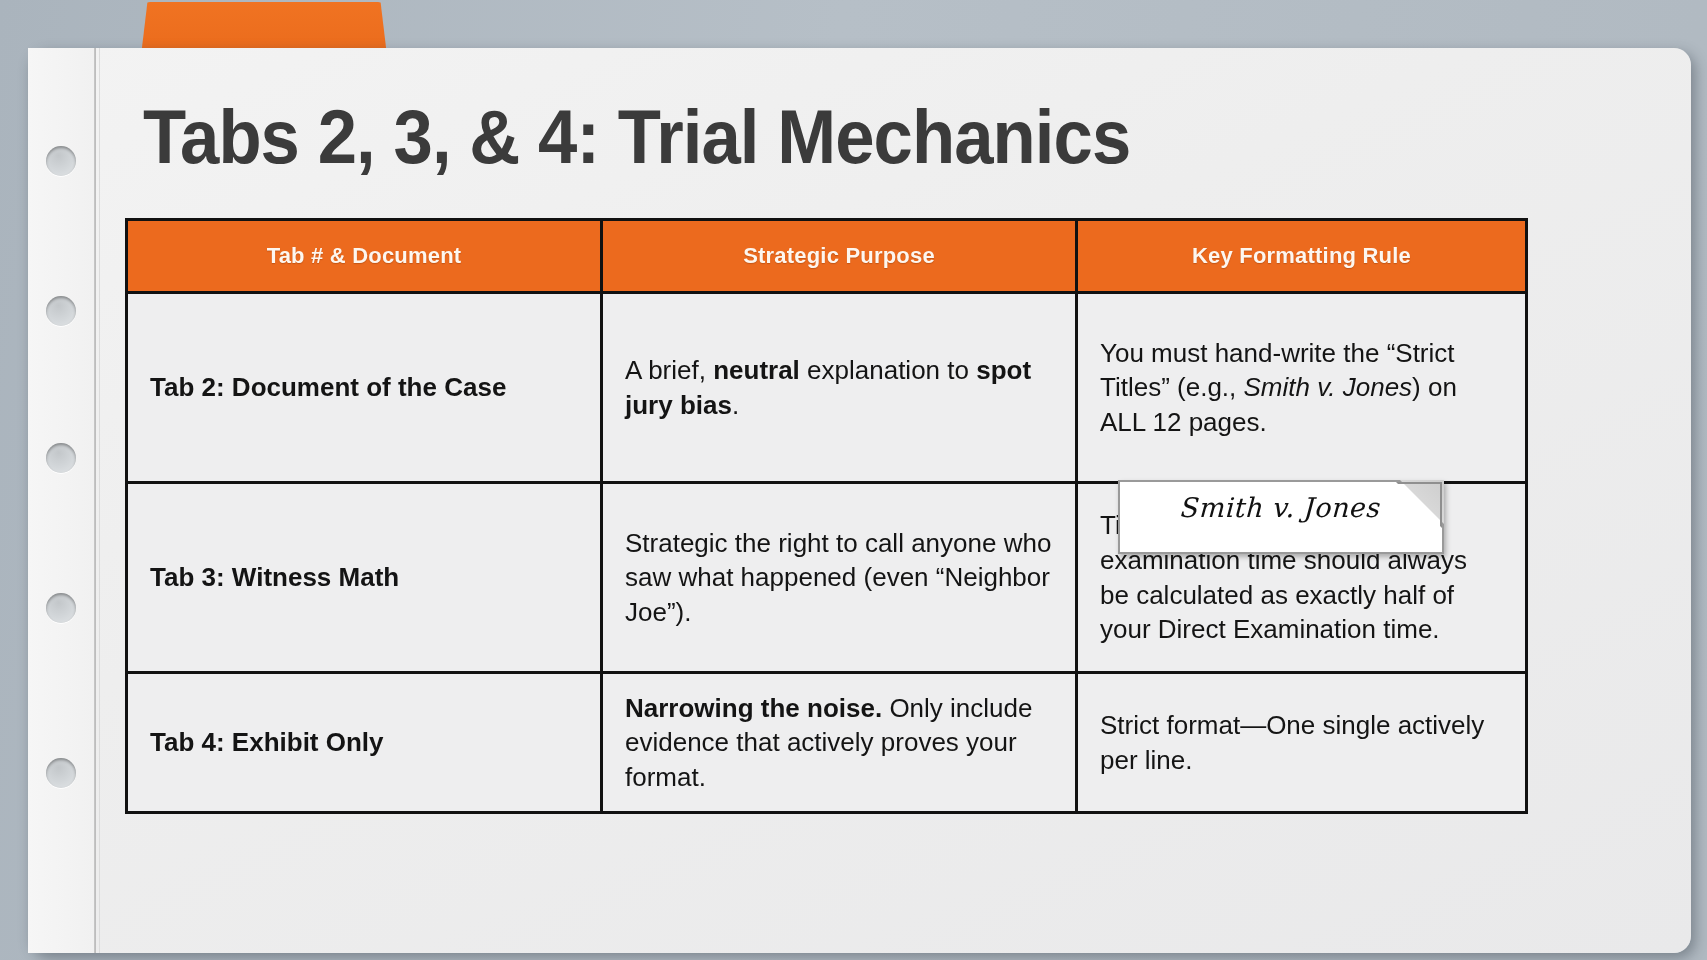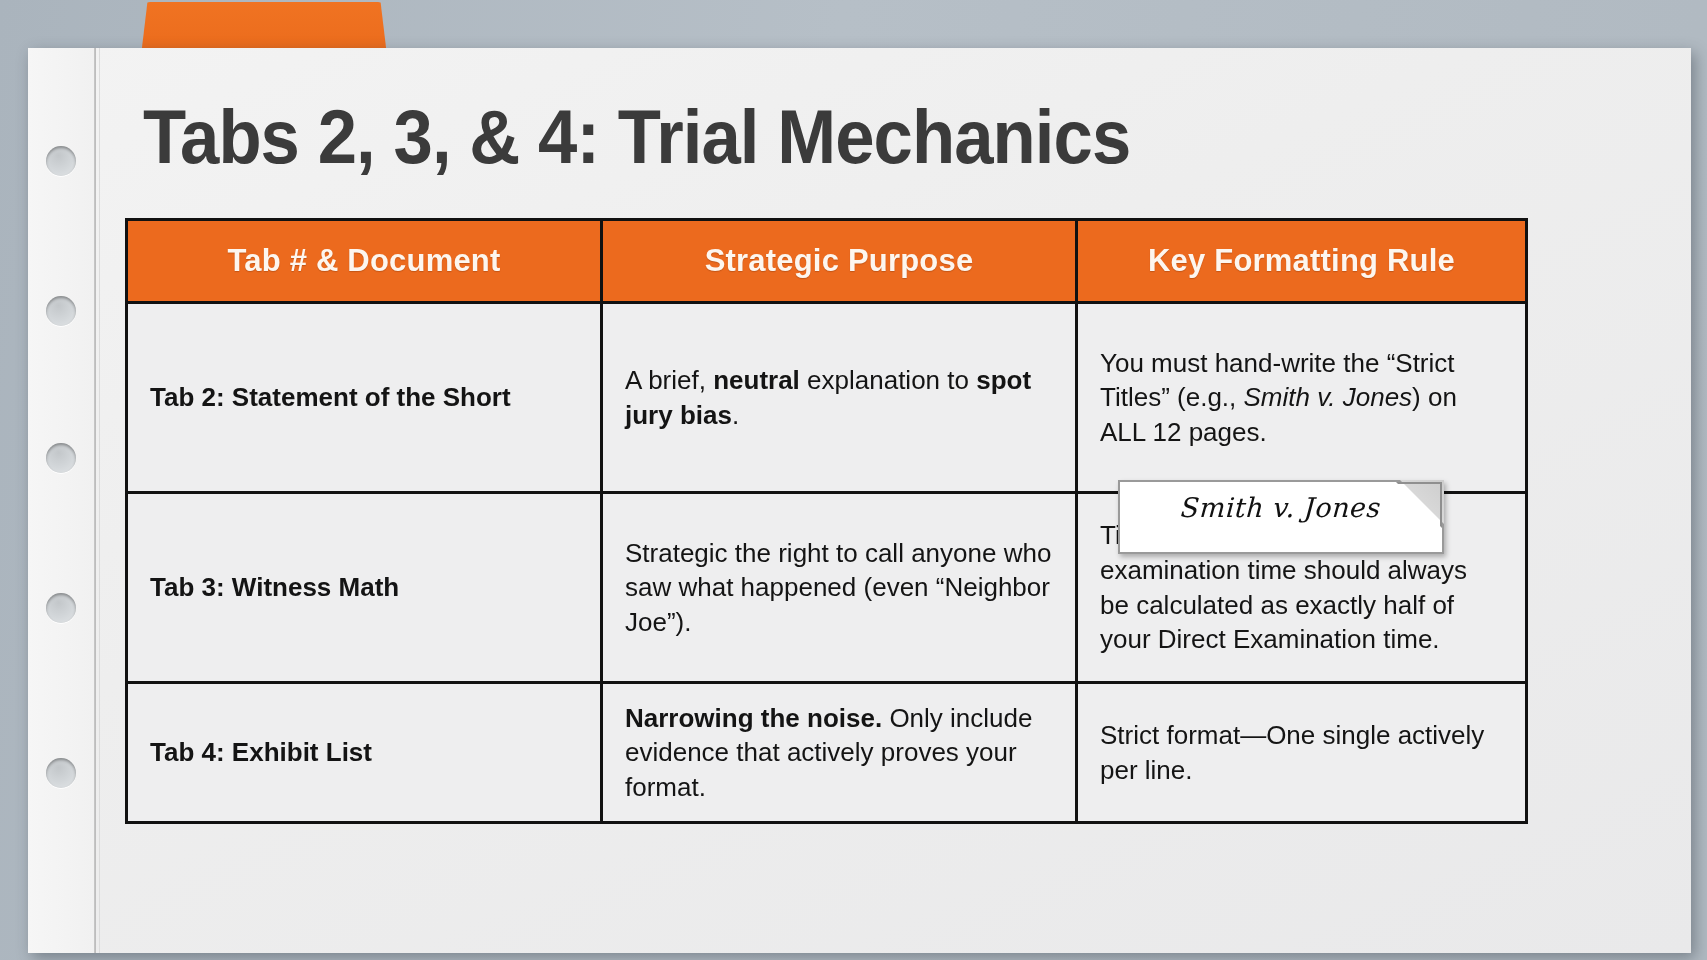--- a/index.html
+++ b/index.html
@@ -18,20 +18,21 @@
     border-radius:10px 10px 0 0;
     clip-path:polygon(3% 0,97% 0,100% 100%,0% 100%);
     box-shadow:0 2px 3px rgba(0,0,0,.25);
   }
 
   
   .sheet{
     position:absolute;left:28px;top:48px;width:1663px;height:905px;
     background:linear-gradient(155deg,#f3f3f3 0%,#eeeeee 40%,#e9e9ea 100%);
     box-shadow:4px 5px 14px rgba(40,50,60,.40);
+    border-radius:17px;
   }
   
   .punch-strip{position:absolute;left:0;top:0;width:66px;height:100%;
     background:linear-gradient(90deg,#f6f6f6 0%,#f1f1f1 100%);}
   .margin-rule{position:absolute;left:66px;top:0;width:2px;height:100%;
     background:linear-gradient(90deg,#c9c9c9,#b9b9b9);}
   .margin-rule2{position:absolute;left:71px;top:0;width:1px;height:100%;
     background:#dcdcdc;}
   .hole{
     position:absolute;left:18px;width:30px;height:30px;border-radius:50%;
@@ -50,21 +51,21 @@
 
   
   .tbl-wrap{position:absolute;left:97px;top:170px;width:1400px;}
   table.matrix{border-collapse:collapse;width:1400px;table-layout:fixed;}
   table.matrix th,table.matrix td{
     border:3px solid #111;vertical-align:middle;box-sizing:border-box;
   }
   table.matrix th{
     background:#ec6a1e;color:#fdf6ef;text-align:center;
     font-family:"Liberation Sans Narrow","Liberation Sans",sans-serif;
-    font-weight:bold;font-size:31px;letter-spacing:.2px;
+    font-weight:bold;font-size:22px;letter-spacing:.2px;
     padding:22px 8px;
     text-shadow:0 1px 1px rgba(120,50,10,.35);
   }
   table.matrix td{
     background:#eeeeef;color:#141414;font-size:26px;line-height:1.33;
     padding:16px 22px;
   }
   .col-a{width:475px;}
   .col-b{width:475px;}
   .col-c{width:450px;}
@@ -129,31 +130,31 @@
         </colgroup>
         <thead>
           <tr>
             <th>Tab # &amp; Document</th>
             <th>Strategic Purpose</th>
             <th>Key Formatting Rule</th>
           </tr>
         </thead>
         <tbody>
           <tr style="height:190px">
-            <td class="tabname">Tab 2: Statement of the Short</td>
+            <td class="tabname">Tab 2: Document of the Case</td>
             <td><span>A brief, </span><span class="b">neutral</span><span> explanation to </span><span class="b">spot jury bias</span><span>.</span></td>
             <td><span>You must hand-write the “Strict Titles” (e.g., </span><span class="i">Smith v. Jones</span><span>) on ALL 12 pages.</span></td>
           </tr>
           <tr style="height:190px">
             <td class="tabname">Tab 3: Witness Math</td>
             <td><span>Strategic the right to call anyone who saw what happened (even “Neighbor Joe”).</span></td>
             <td><span>Time Estimate Math: Cross-examination time should always be calculated as exactly half of your Direct Examination time.</span></td>
           </tr>
           <tr style="height:140px">
-            <td class="tabname">Tab 4: Exhibit List</td>
+            <td class="tabname">Tab 4: Exhibit Only</td>
             <td><span class="b">Narrowing the noise.</span><span> Only include evidence that actively proves your format.</span></td>
             <td><span>Strict format—One single actively per line.</span></td>
           </tr>
         </tbody>
       </table>
     </div>
 
     <div class="note-card">
       <div class="hand">Smith v. Jones</div>
       <div class="fold"></div>

